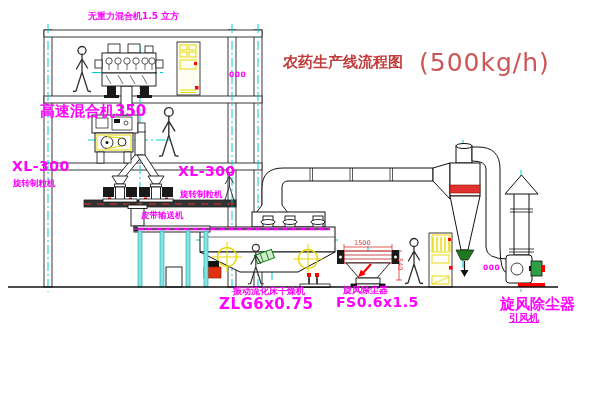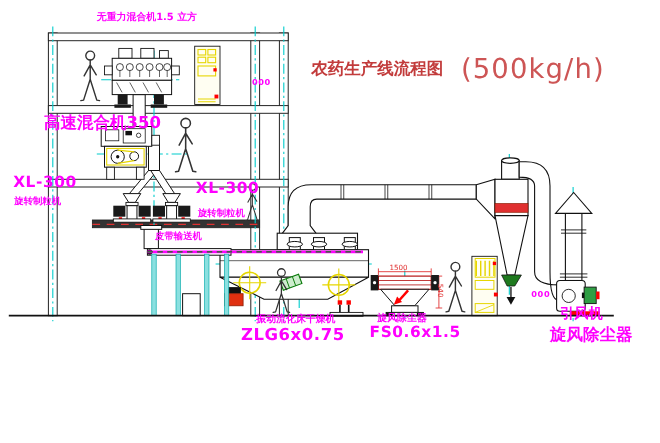--- a/index.html
+++ b/index.html
@@ -280,21 +280,21 @@
 
 <div class="lbl" style="left:141px;top:211px;font-size:8.5px;">皮带输送机</div>
 
 <div class="lbl" style="left:217px;top:287px;font-size:9px;margin-left:16px;">振动流化床干燥机</div>
 <div class="lbl model" style="left:219px;top:297px;font-size:15px;">ZLG6x0.75</div>
 
 <div class="lbl" style="left:343px;top:286px;font-size:9px;">旋风除尘器</div>
 <div class="lbl model" style="left:336px;top:295px;font-size:14px;">FS0.6x1.5</div>
 
 <div class="lbl" style="left:452px;top:297px;font-size:15px;margin-left:48px;">旋风除尘器</div>
-<div class="lbl" style="left:509px;top:279px;font-size:13px;">引风机</div>
+<div class="lbl" style="left:509px;top:313px;font-size:10px;text-decoration:underline;">引风机</div>
 
 <div class="dim" style="left:354px;top:240px;">1500</div>
 <div class="dim" style="left:403px;top:258px;transform:rotate(90deg);transform-origin:top left;">540</div>
 
 <div class="paneltxt" style="left:181px;top:71px;">000</div>
 <div class="paneltxt" style="left:435px;top:264px;">000</div>
 
 </div>
 
 </body></html>

